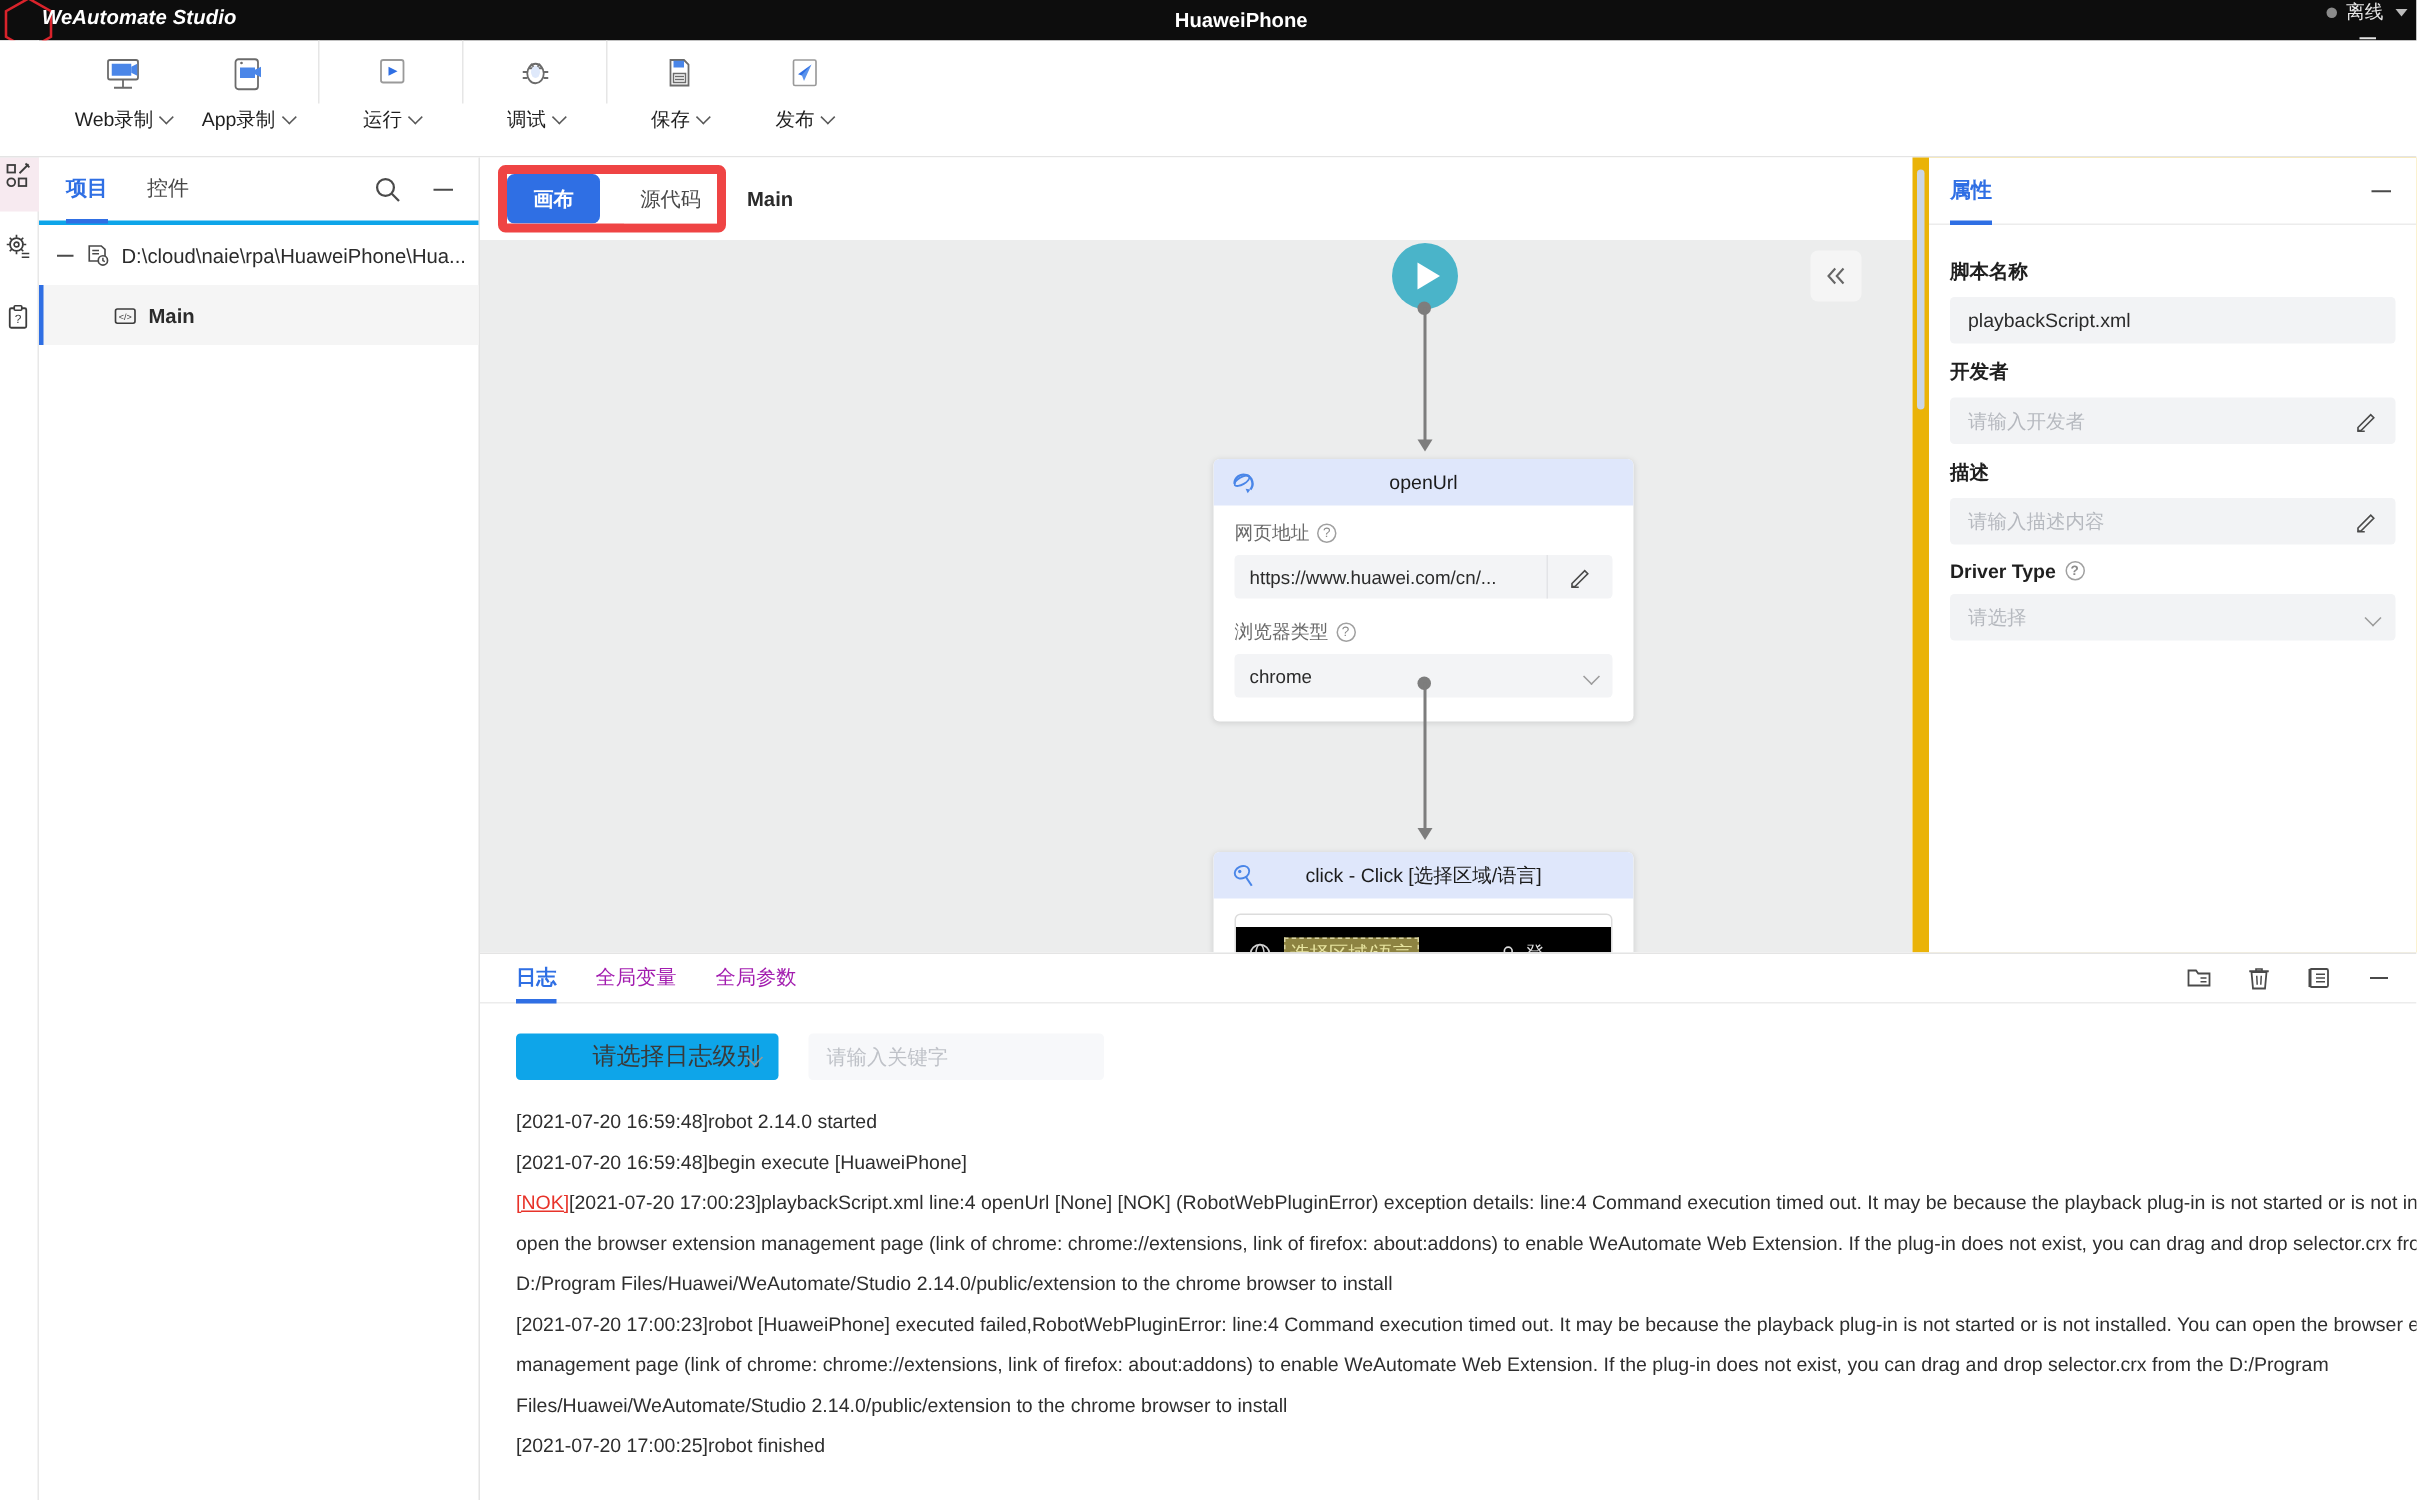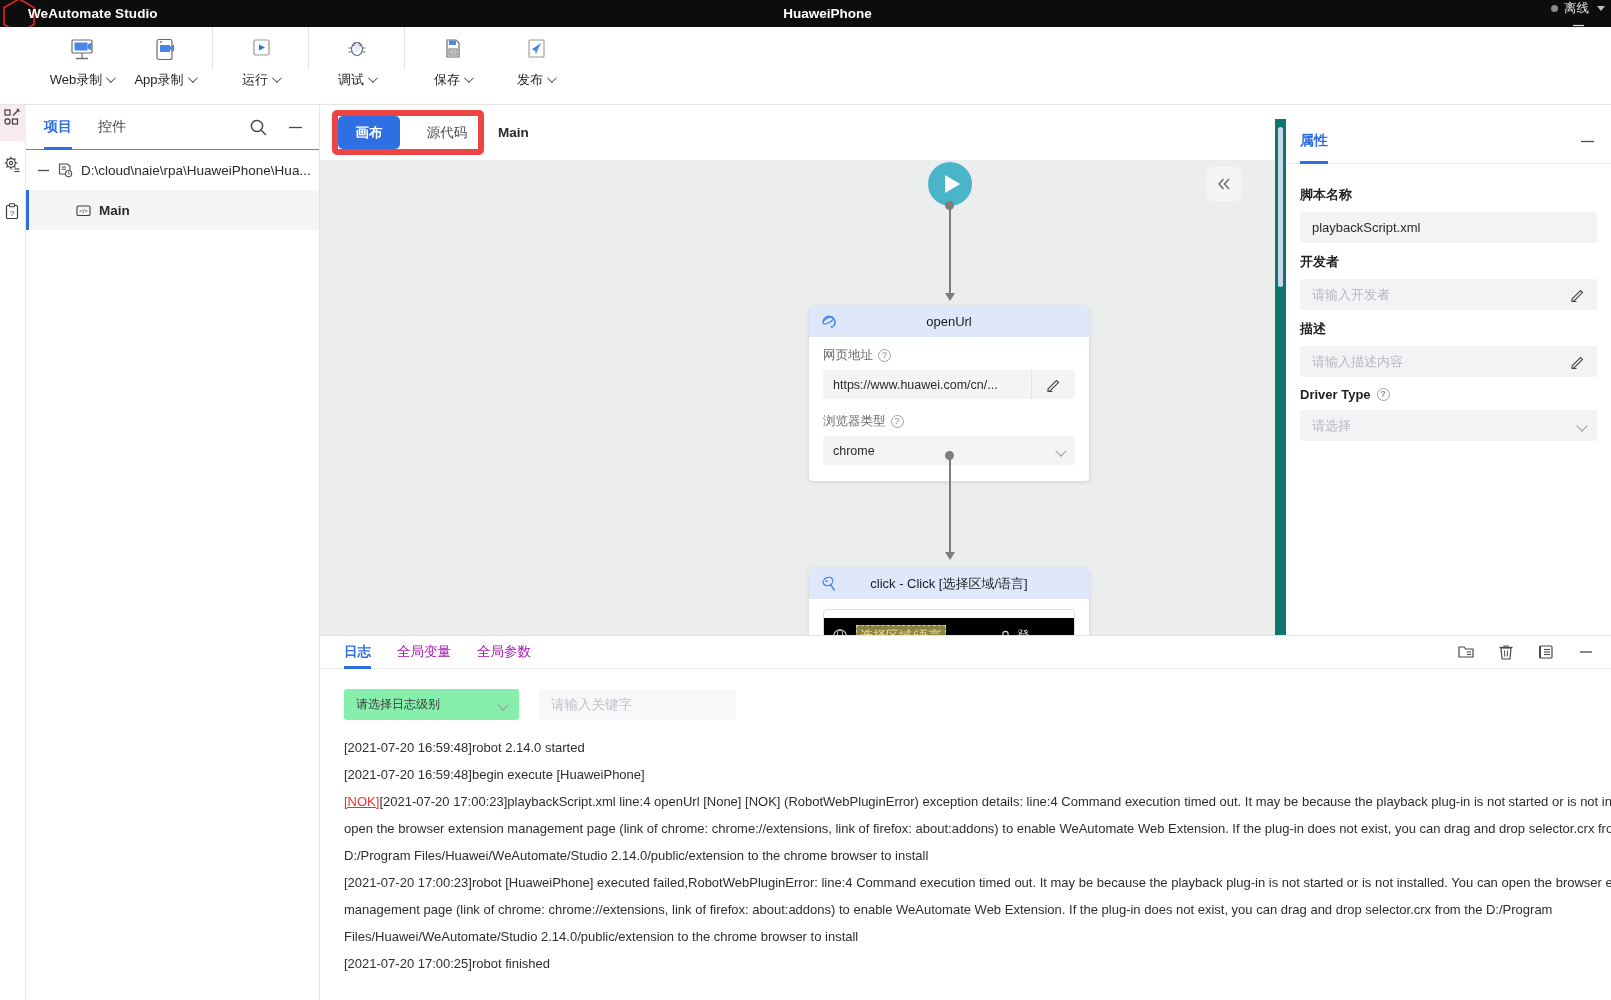--- a/index.html
+++ b/index.html
@@ -11,21 +11,21 @@
     color: #222;
   }
   #app { position: relative; width: 1611px; height: 1000px; }
 
   
   .titlebar {
     position: absolute; left: 0; top: 0; width: 1611px; height: 27px;
     background: #0d0d0d; color: #fff;
     display: flex; align-items: center;
   }
-  .brand { position: relative; display: flex; align-items: center; height: 19px; padding-left: 8px; }
+  .brand { position: relative; display: flex; height: 19px; padding-left: 8px; font-style: italic; }
   .brand .hexmark {
     position: absolute; left: 2px; top: -6px; width: 34px; height: 36px;
     pointer-events: none;
   }
   .brand-text {
     position: relative; font-size: 13.5px; font-weight: bold; letter-spacing: .1px;
     color: #ffffff; padding-left: 20px;
   }
   .win-title {
     position: absolute; left: 0; right: 0; top: 0; height: 27px;
@@ -80,21 +80,21 @@
   .chev { display: inline-block; width: 7px; height: 7px; border-right: 1.4px solid #585858; border-bottom: 1.4px solid #585858; transform: rotate(45deg) translateY(-2px); }
   .tool-div { width: 1px; height: 42px; background: #e6e6e6; margin: 0 6px; }
 
   
   .projpanel {
     position: absolute; left: 26px; top: 105px; width: 294px; height: 895px;
     background: #fff; border-right: 1px solid #e4e4e4;
   }
   .pp-head {
     height: 45px; display: flex; align-items: center; padding: 0 14px 0 18px;
-    border-bottom: 1px solid #0ea5e9; position: relative;
+    border-bottom: 3px solid #0ea5e9; position: relative;
   }
   .pp-tab { font-size: 14px; color: #464646; margin-right: 26px; position: relative; height: 45px; display: flex; align-items: center; }
   .pp-tab.active { color: #2f6fe4; font-weight: bold; }
   .pp-tab.active::after { content: ""; position: absolute; left: 0; right: 0; bottom: 0; height: 2.5px; background: #2f6fe4; }
   .pp-actions { margin-left: auto; display: flex; align-items: center; gap: 18px; }
   .tree-row {
     height: 40px; display: flex; align-items: center; gap: 7px; padding-left: 10px;
     font-size: 13.5px; color: #2b2b2b; white-space: nowrap; overflow: hidden;
   }
   .tree-row.child { padding-left: 46px; background: #f5f5f5; border-left: 3px solid #2f6fe4; height: 40px; }
@@ -165,22 +165,22 @@
     border: 1px solid #dcdcdc; border-radius: 4px; background: #fff; padding: 8px 0; margin-bottom: 10px;
   }
   .shot {
     background: #000; height: 36px; display: flex; align-items: center; gap: 8px; padding: 0 8px;
     font-size: 13px; color: #ddd;
   }
   .shot-hl { background: #8d8341; color: #e8e5a0; border: 1px dashed #d8d2a0; padding: 1px 3px; font-size: 13px; }
 
   
   .props {
-    position: absolute; left: 1275px; top: 119px; width: 336px; height: 530px;
-    background: #0f766e;
+    position: absolute; left: 1275px; top: 105px; width: 336px; height: 530px;
+    background: #eab308;
     text-align: right;
   }
   .props-inner { position: absolute; left: 11px; top: 0; width: 325px; height: 530px; background: #fff; }
   .props-scroll { position: absolute; left: 3px; top: 8px; width: 5px; height: 160px; background: #cbd6e6; border-radius: 3px; }
   .props-head { height: 45px; display: flex; align-items: center; padding: 0 14px 0 14px; border-bottom: 1px solid #ececec; position: relative; }
   .props-tab { font-size: 14px; font-weight: bold; color: #2f6fe4; height: 45px; display: flex; align-items: center; position: relative; }
   .props-tab::after { content: ""; position: absolute; left: 0; right: 0; bottom: 0; height: 2.5px; background: #2f6fe4; }
   .props-body { padding: 14px 14px 0 14px; }
   .p-lbl { font-size: 13px; font-weight: bold; color: #1f1f1f; margin: 8px 0 8px 0; display: flex; align-items: center; gap: 6px; }
   .p-fld {
@@ -195,23 +195,24 @@
     position: absolute; left: 320px; top: 635px; width: 1291px; height: 365px;
     background: #fff; border-top: 1px solid #e4e4e4;
   }
   .log-head { height: 33px; display: flex; align-items: center; padding-left: 24px; border-bottom: 1px solid #ececec; position: relative; }
   .log-tab { font-size: 13.5px; color: #a21caf; margin-right: 26px; height: 33px; display: flex; align-items: center; position: relative; }
   .log-tab.active { color: #2f6fe4; font-weight: bold; }
   .log-tab.active::after { content: ""; position: absolute; left: 0; right: 0; bottom: 0; height: 2.5px; background: #2f6fe4; }
   .log-tools { margin-left: auto; display: flex; align-items: center; gap: 22px; padding-right: 16px; }
   .log-filters { display: flex; align-items: center; gap: 20px; padding: 20px 0 0 24px; }
   .sel {
-    width: 175px; height: 31px; background: #86efac; border-radius: 3px;
-    display: flex; align-items: center; padding: 0 12px; font-size: 12px; color: #3a3a3a;
+    width: 175px; height: 31px; background: #0ea5e9; border-radius: 3px;
+    display: flex; align-items: center; padding: 0 12px; font-size: 16px; color: #3a3a3a;
     position: relative;
+    justify-content: flex-end;
   }
   .sel .dd { position: absolute; right: 12px; top: 0; height: 31px; display: flex; align-items: center; }
   .kw {
     width: 197px; height: 31px; background: #f7f8fa; border-radius: 3px;
     display: flex; align-items: center; padding: 0 12px; font-size: 13.5px; color: #bfc2c8;
   }
   .log-lines { padding: 14px 0 0 24px; }
   .log-line {
     font-size: 13px; color: #2e2e2e; line-height: 27px; white-space: nowrap;
     font-family: "Liberation Sans", "DejaVu Sans", sans-serif;

